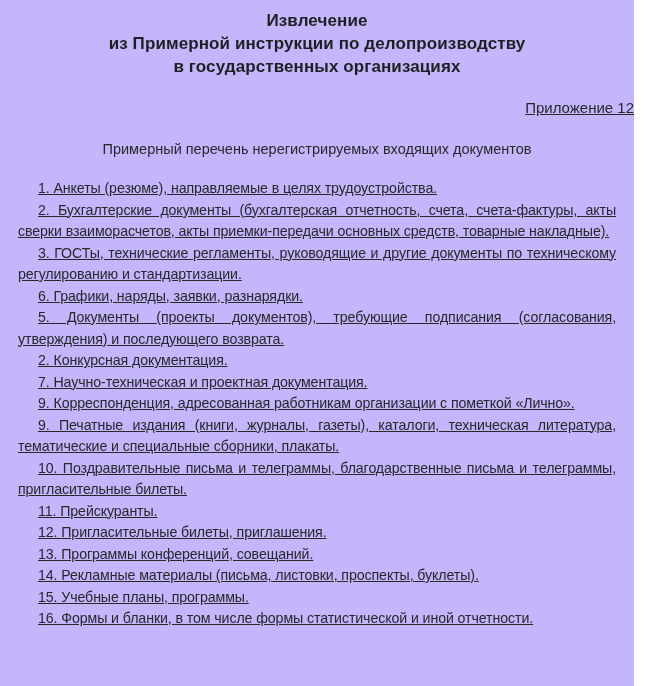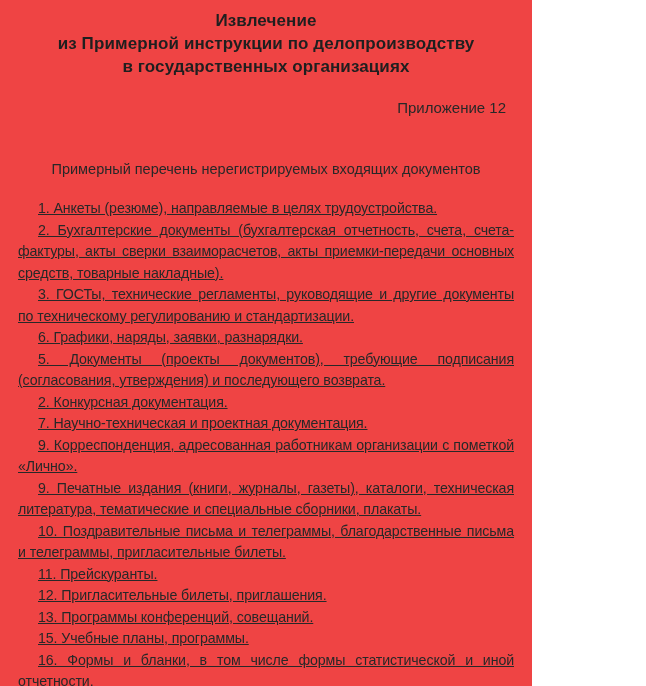--- a/index.html
+++ b/index.html
@@ -1,44 +1,44 @@
 <!DOCTYPE html>
 <html lang="ru"><head>
 <meta charset="utf-8">
 <style>
   * { margin: 0; padding: 0; box-sizing: border-box; }
   html, body { background: #ffffff; }
   .page {
     position: relative;
-    width: 532px;
+    width: 634px;
     height: 686px;
-    background: #ef4444;
+    background: #c4b5fd;
     overflow: hidden;
     font-family: "Liberation Sans", "DejaVu Sans", sans-serif;
     color: #282828;
   }
   .doc-title {
     padding-top: 9px;
     text-align: center;
     font-weight: bold;
     font-size: 17px;
     line-height: 23px;
     letter-spacing: 0.1px;
     white-space: pre-line;
     color: #1f1f1f;
   }
   .annex {
     margin-top: 19px;
-    padding-right: 26px;
     text-align: right;
     font-size: 15px;
     line-height: 21px;
+    text-decoration: underline;
   }
   .subtitle {
-    margin-top: 41px;
+    margin-top: 21px;
     text-align: center;
     font-size: 14.5px;
     line-height: 21px;
   }
   .doc-list {
     margin-top: 18px;
     padding: 0 18px;
   }
   .doc-list p {
     margin: 0;
@@ -70,16 +70,17 @@
       <p>6. Графики, наряды, заявки, разнарядки.</p>
       <p>5. Документы (проекты документов), требующие подписания (согласования, утверждения) и последующего возврата.</p>
       <p>2. Конкурсная документация.</p>
       <p>7. Научно-техническая и проектная документация.</p>
       <p>9. Корреспонденция, адресованная работникам организации с пометкой «Лично».</p>
       <p>9. Печатные издания (книги, журналы, газеты), каталоги, техническая литература, тематические и специальные сборники, плакаты.</p>
       <p>10. Поздравительные письма и телеграммы, благодарственные письма и теле­граммы, пригласительные билеты.</p>
       <p>11. Прейскуранты.</p>
       <p>12. Пригласительные билеты, приглашения.</p>
       <p>13. Программы конференций, совещаний.</p>
+      <p>14. Рекламные материалы (письма, листовки, проспекты, буклеты).</p>
       <p>15. Учебные планы, программы.</p>
       <p>16. Формы и бланки, в том числе формы статистической и иной отчетности.</p>
     </div>
 </div>
 
 </body></html>

